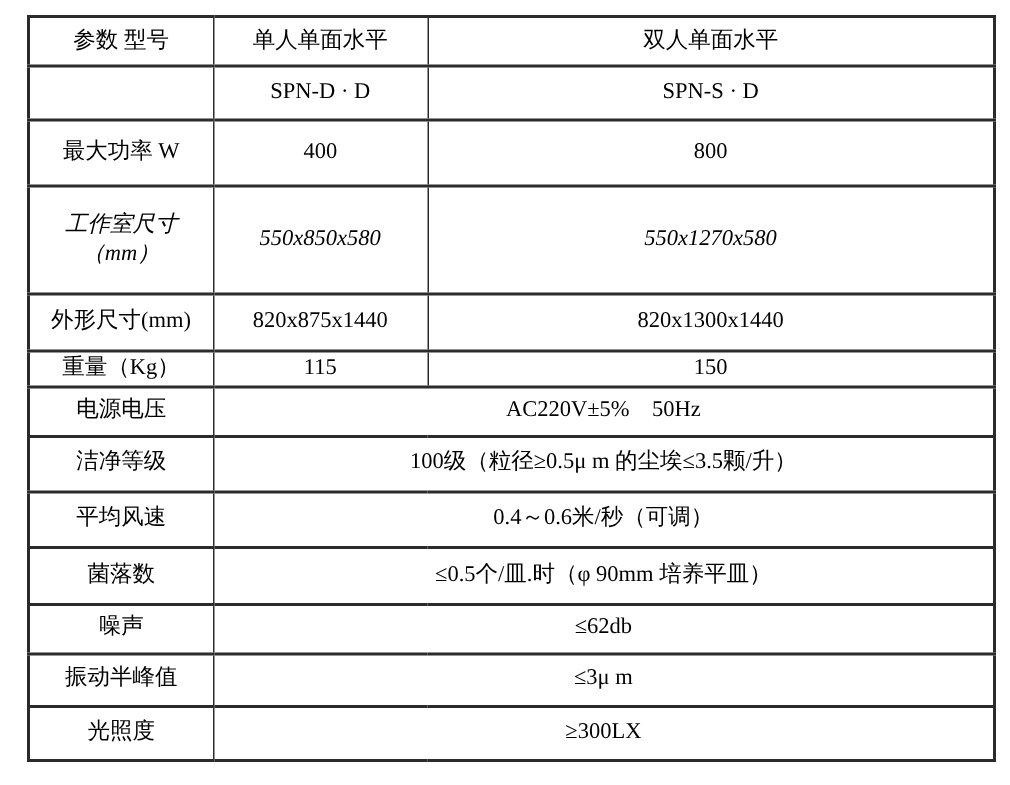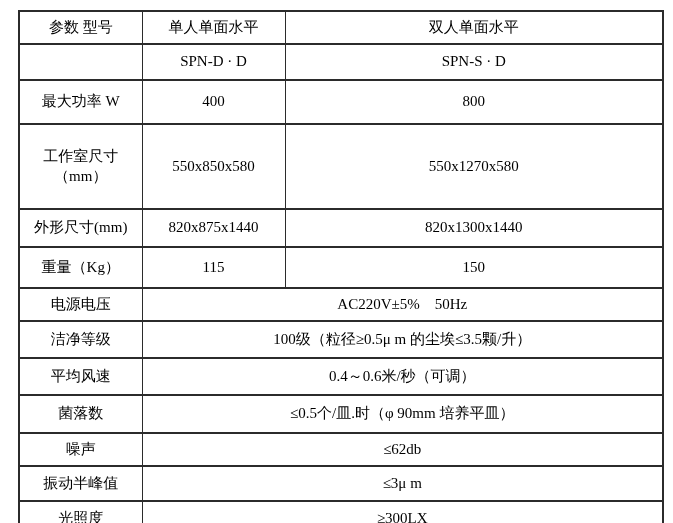--- a/index.html
+++ b/index.html
@@ -37,23 +37,23 @@
     padding: 1px 2px;
     white-space: pre-wrap;
     overflow: hidden;
   }
   col.c1 { width: 123px; }
   col.c2 { width: 143px; }
   col.c3 { width: 378px; }
   tr.r1  { height: 33px; }
   tr.r2  { height: 36px; }
   tr.r3  { height: 44px; }
-  tr.r4  { height: 85px; }
+  tr.r4  { height: 72px; font-style: italic; }
   tr.r5  { height: 38px; border-radius: 15px; }
-  tr.r6  { height: 41px; }
+  tr.r6  { height: 23px; }
   tr.r7  { height: 33px; margin-left: 47px; }
   tr.r8  { height: 37px; }
   tr.r9  { height: 37px; }
   tr.r10 { height: 38px; }
   tr.r11 { height: 33px; }
   tr.r12 { height: 35px; }
   tr.r13 { height: 36px; }
   td.label-multiline { line-height: 2.2; }
 </style>
 </head>

